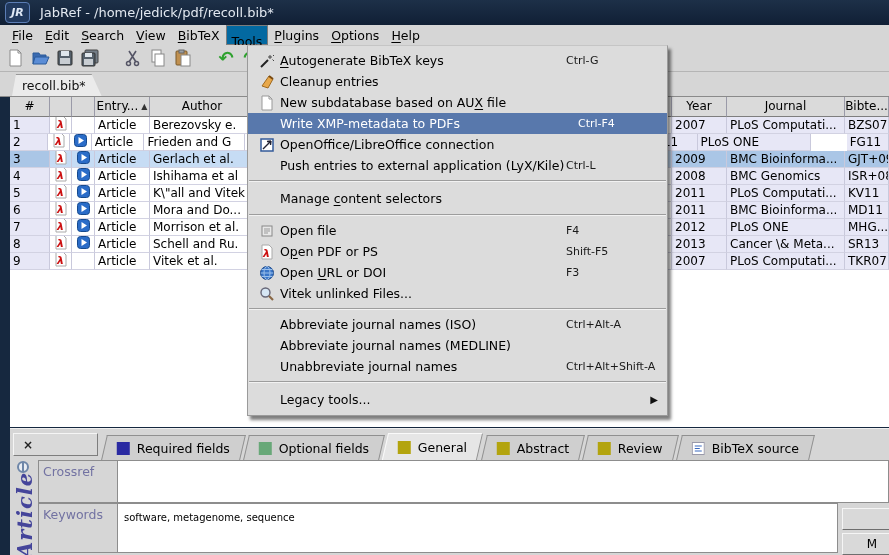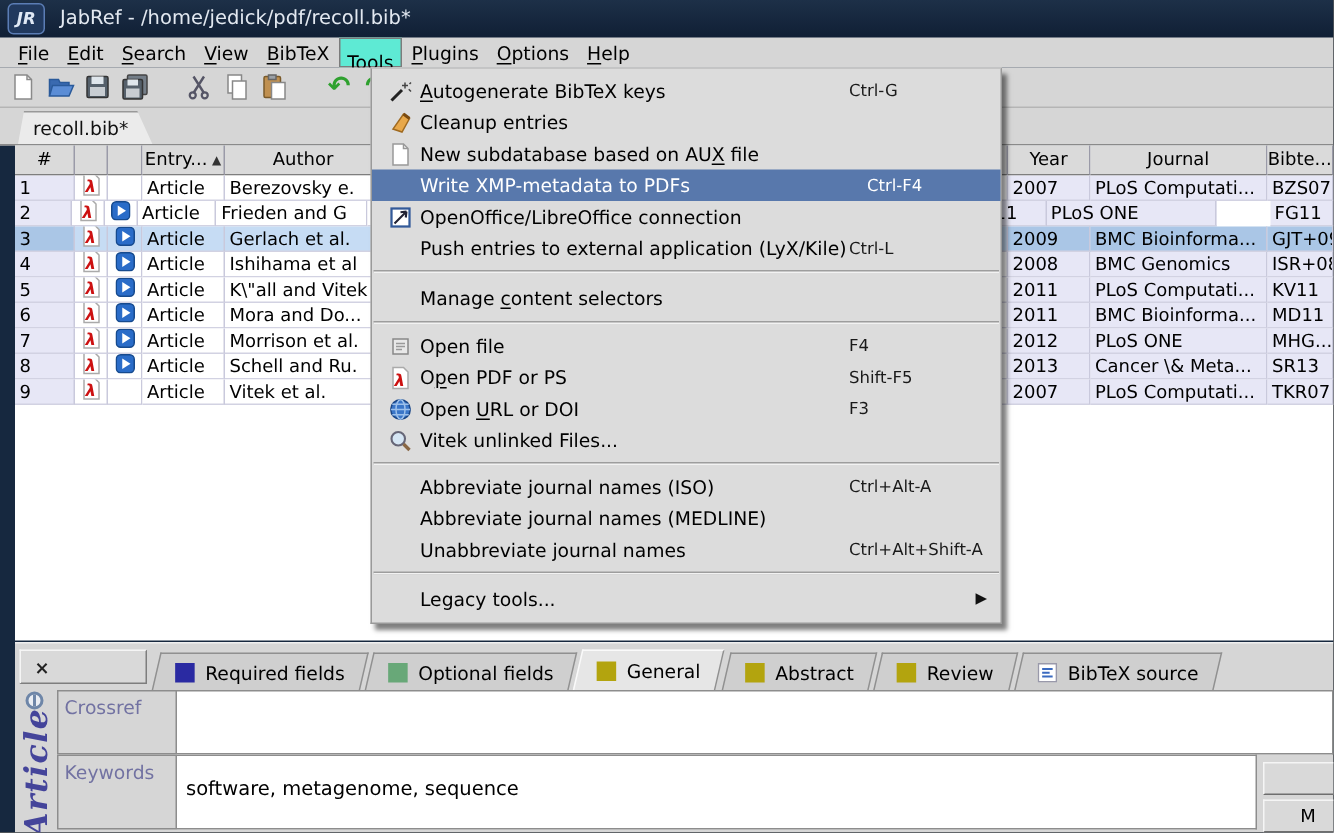--- a/index.html
+++ b/index.html
@@ -11,21 +11,21 @@
             display:flex;align-items:center;}
   .applogo{width:23px;height:19px;margin-left:5px;border:1px solid #5b7db5;border-radius:4px;
            background:#21395e;color:#dfe8f5;font-weight:bold;font-style:italic;font-size:11px;
            display:flex;align-items:center;justify-content:center;}
   .titletext{color:#e2e8f0;font-size:13px;margin-left:10px;white-space:nowrap;}
   
   .menubar{position:absolute;left:0;top:25px;width:889px;height:20px;background:#d6d6d6;
            display:flex;align-items:stretch;padding-left:6px;box-sizing:border-box;font-size:12.5px;}
   .mb-item{padding:2px 6px 1px 6px;display:flex;align-items:center;cursor:default;}
   .mb-item u{text-decoration:underline;text-underline-offset:2px;}
-  .mb-item.active{background:#5eead4;border:1px solid #7c7c7c;padding:12px 5px 0 5px;}
+  .mb-item.active{background:#0369a1;border:1px solid #7c7c7c;padding:12px 5px 0 5px;}
   
   .toolbar{position:absolute;left:0;top:45px;width:889px;height:27px;background:#d6d6d6;
            border-bottom:1px solid #b5b5b5;display:flex;align-items:center;padding-left:4px;box-sizing:border-box;}
   .tb-icon{width:22px;height:22px;margin-right:3px;display:flex;align-items:center;justify-content:center;}
   .tb-gap{width:18px;height:1px;}
   .glyph-green{color:#2fa12f;font-size:18px;font-weight:bold;line-height:18px;}
   
   .tabstrip{position:absolute;left:0;top:72px;width:889px;height:25px;background:#d6d6d6;
             border-bottom:1px solid #8a8a8a;box-sizing:border-box;}
   .filetab{position:absolute;left:12px;bottom:0;height:22px;background:#ebebeb;color:#111;
@@ -81,21 +81,21 @@
   .mini-circ:after{content:"";position:absolute;left:3px;top:0px;width:2px;height:8px;background:#6e86a8;}
   .vlabel{position:absolute;left:0px;top:14px;width:28px;height:82px;display:flex;align-items:center;justify-content:center;
           writing-mode:vertical-rl;transform:rotate(180deg);
           font-family:"DejaVu Serif","Liberation Serif",serif;font-style:italic;font-weight:bold;
           font-size:21px;color:#44449a;letter-spacing:1px;}
   .fields{position:absolute;left:28px;top:31px;}
   .frow{display:flex;}
   .flabel{width:80px;box-sizing:border-box;border:1px solid #8d8d8d;background:#d6d6d6;
           color:#7272a2;font-size:12.5px;padding:3px 4px;}
   .ffield{box-sizing:border-box;border:1px solid #8d8d8d;border-left:none;background:#ffffff;
-          font-size:13px;padding:15px 6px;overflow:hidden;white-space:nowrap;}
+          font-size:10px;padding:8px 6px;overflow:hidden;white-space:nowrap;}
   .sidebtn{position:absolute;width:60px;height:22px;background:#d9d9d9;
            border-top:1px solid #f5f5f5;border-left:1px solid #f5f5f5;border-right:1px solid #6e6e6e;
            border-bottom:1px solid #6e6e6e;box-sizing:border-box;display:flex;align-items:center;justify-content:center;
            font-size:12px;}
 </style>
 </head>
 <body>
 
 <div id="win">
   <div class="titlebar">

